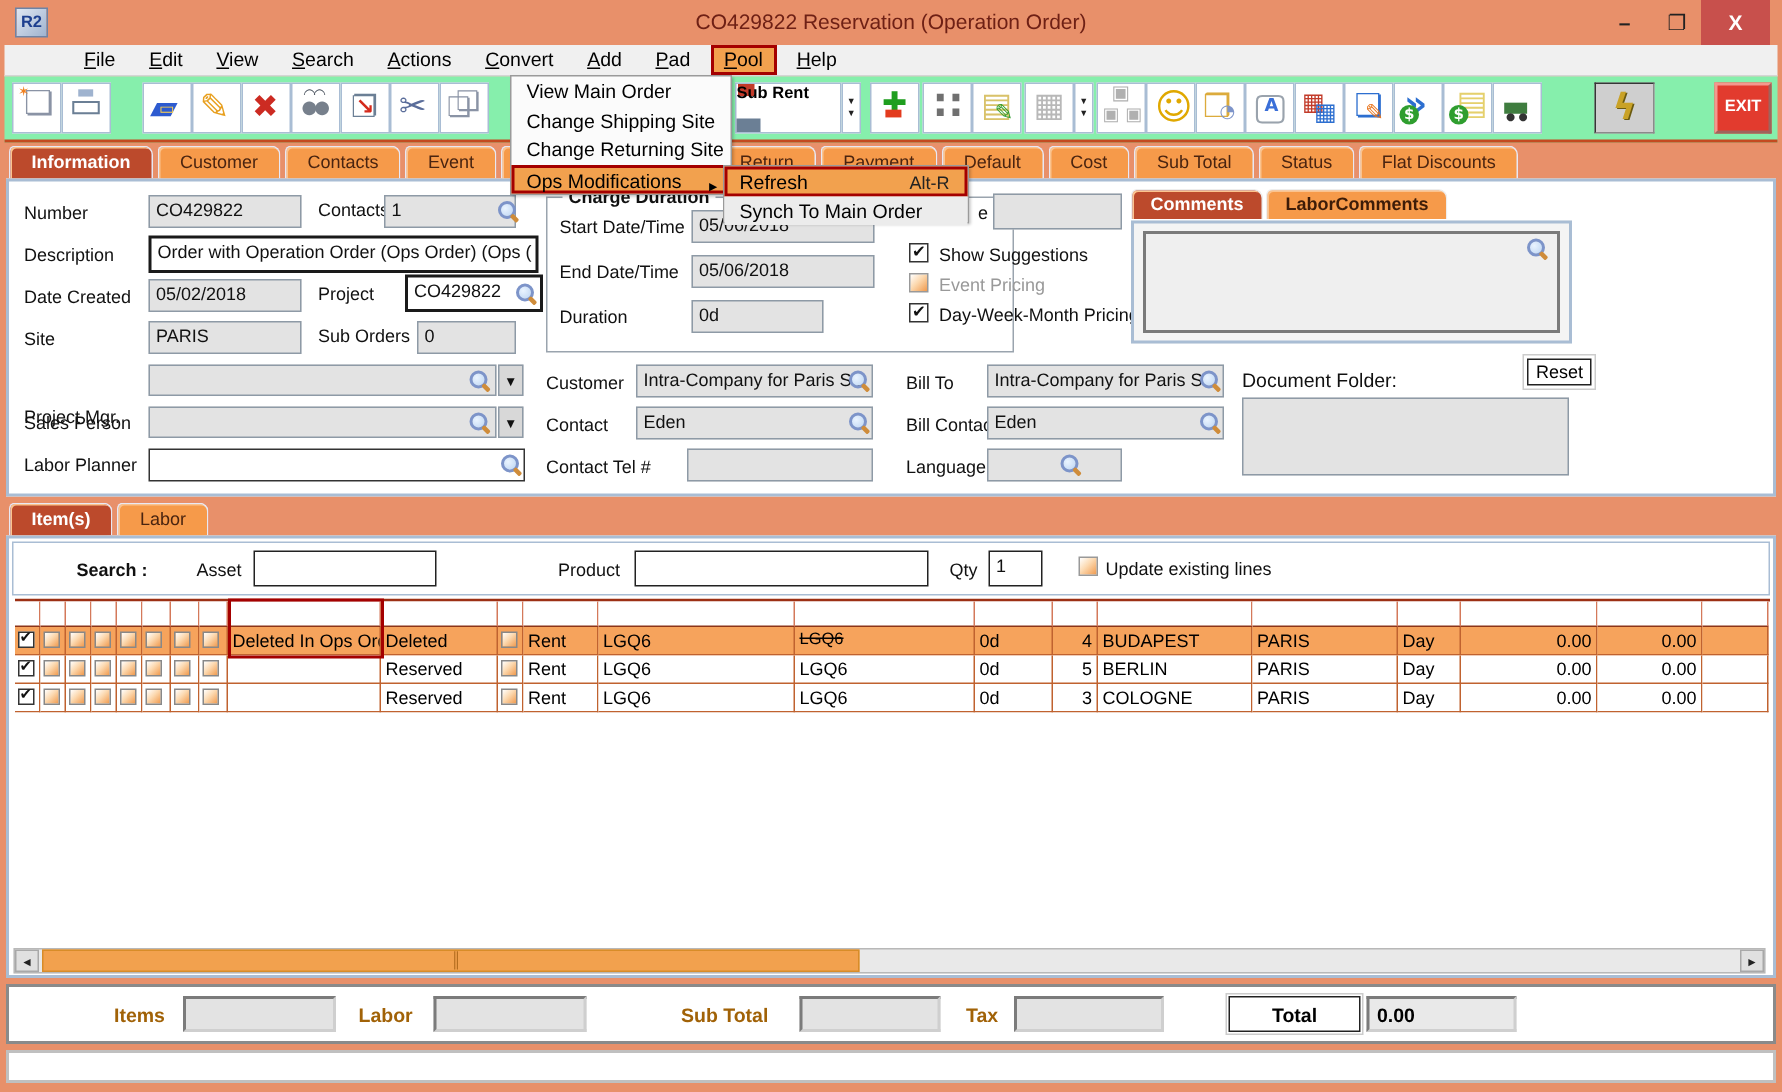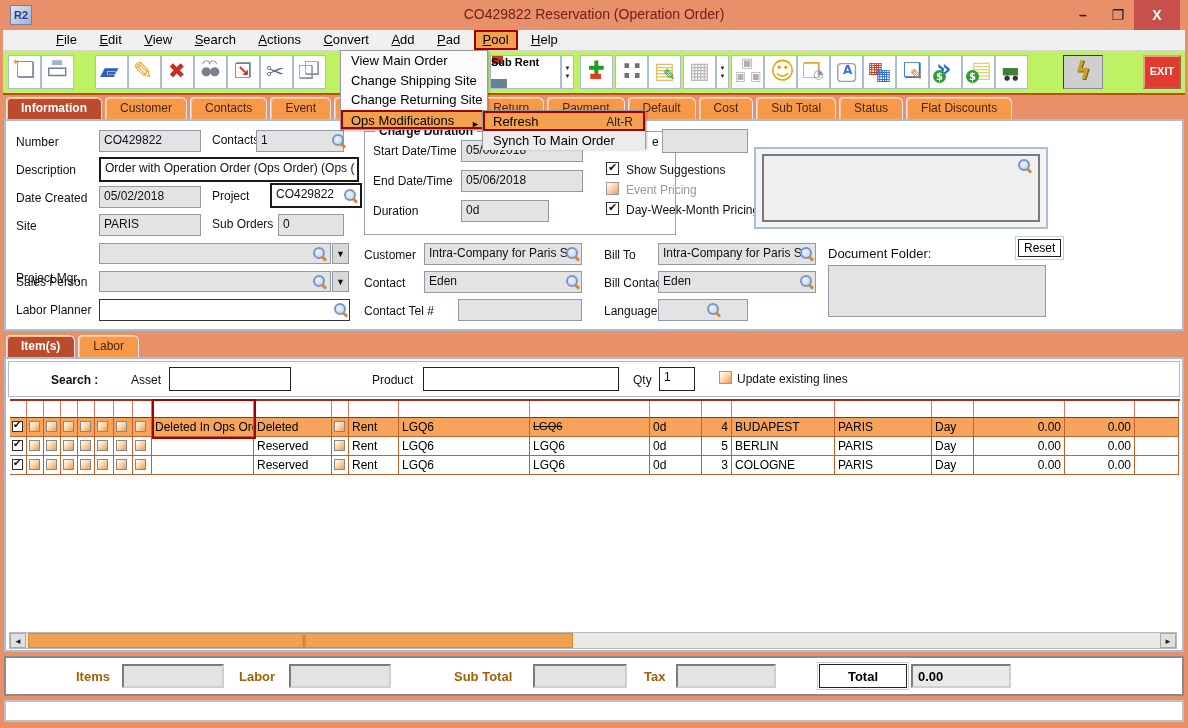--- a/index.html
+++ b/index.html
@@ -15,21 +15,21 @@
   .wbtn.max { right:55px; width:30px; }
   .wbtn.close { right:8px; width:46px; background:#C8504C; color:#fff; height:30px; font-weight:bold; }
 
   
   .menubar { position:absolute; left:3px; top:30px; width:1182px; height:21px; background:#F0F0F0; border-bottom:1px solid #d5d5d5;padding-left:44px; }
   .menu-item { display:inline-block; padding:2px 9px 3px 9px; font-size:13px; color:#000; }
   .menu-item::first-letter { text-decoration:underline; }
   .menu-item.active { background:#F2A14E; border:2px solid #A40000; padding:0 7px 1px 7px; }
 
   
-  .toolbar { position:absolute; left:3px; top:51px; width:1182px; height:44px; background:#bef264; border-bottom:2px solid #c44a20; }
+  .toolbar { position:absolute; left:3px; top:51px; width:1182px; height:44px; background:#86efac; border-bottom:2px solid #c44a20; }
   .tbtn { position:absolute; top:4px; width:33px; height:34px; background:#fff; border:1px solid #A9BDD4; }
   .tbtn span { position:absolute; left:0; top:0; width:100%; height:100%; }
   .g::before, .g::after { position:absolute; font-family:"DejaVu Sans", sans-serif; }
   .ic-new::before      { content:"❏"; color:#8a93a5; font-size:22px; left:7px; top:1px; }
   .ic-new::after       { content:"✶"; color:#f08020; font-size:9px;  left:3px; top:1px; }
   .ic-print::before    { content:"▭"; color:#6b7f95; font-size:24px; left:4px; top:0px; }
   .ic-print::after     { content:"▬"; color:#9fb3cf; font-size:13px; left:9px; top:-2px; }
   .ic-save::before     { content:"▰"; color:#2d5bd0; font-size:24px; left:4px; top:1px; }
   .ic-save::after      { content:"▭"; color:#ffd24d; font-size:11px; left:10px; top:10px; }
   .ic-edit::before     { content:"✎"; color:#e8a020; font-size:24px; left:4px; top:1px; }
@@ -318,20 +318,23 @@
   <span class="mag" style="left:793px; top:125px;"></span>
 
   <span class="lbl" style="left:598px; top:155px;">Bill Contact</span>
   <div class="fld" style="left:652px; top:150px; width:158px; height:22px;">Eden</div>
   <span class="mag" style="left:793px; top:153px;"></span>
 
   <span class="lbl" style="left:598px; top:183px;">Language</span>
   <div class="fld" style="left:652px; top:178px; width:90px; height:22px;"></div>
   <span class="mag" style="left:700px; top:181px;"></span>
 
+  <div style="position:absolute; left:748px; top:5px;">
+    <span class="minitab sel">Comments</span><span class="minitab">LaborComments</span>
+  </div>
   <div class="commentsbox" style="left:748px; top:26px; width:294px; height:82px;">
     <div class="commentsinner"></div>
     <span class="mag" style="right:14px; top:9px;"></span>
   </div>
 
   <span class="lbl" style="left:822px; top:125px; font-size:13px;">Document Folder:</span>
   <div class="resetbtn" style="left:1012px; top:118px;">Reset</div>
   <div class="fld" style="left:822px; top:144px; width:218px; height:52px;"></div>
 </div>
 

